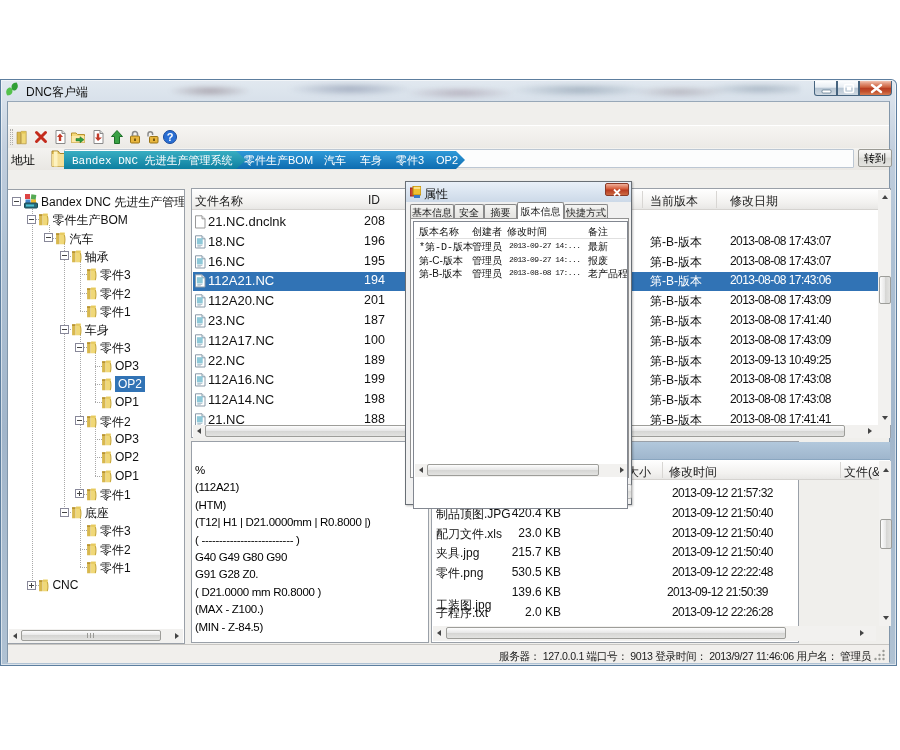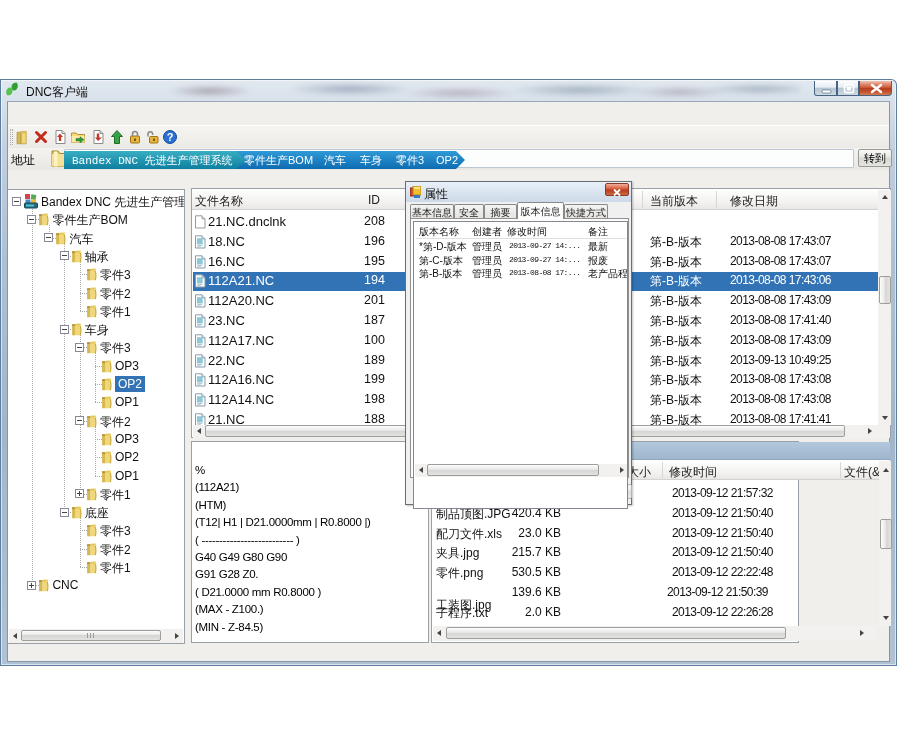--- a/index.html
+++ b/index.html
@@ -573,20 +573,33 @@
 <div class="arr" style="left:4px;top:7px;border-left:3.5px solid transparent;border-right:3.5px solid transparent;border-bottom:4px solid #444;"></div>
 <div class="sb-thumbv" style="left:1px;top:58px;width:12px;height:30px;"></div>
 <div class="arr" style="left:4px;bottom:6px;border-left:3.5px solid transparent;border-right:3.5px solid transparent;border-top:4px solid #444;"></div>
 </div>
 <div class="sb-track" style="left:1px;top:184px;width:443px;height:15px;">
 <div class="arr" style="left:4px;top:4px;border-top:3.5px solid transparent;border-bottom:3.5px solid transparent;border-right:4px solid #444;"></div>
 <div class="sb-thumb" style="left:13px;top:1px;width:340px;height:12px;"></div>
 <div class="arr" style="right:12px;top:4px;border-top:3.5px solid transparent;border-bottom:3.5px solid transparent;border-left:4px solid #444;"></div>
 </div>
 </div>
+<div class="abs" style="left:0;top:542px;width:881px;height:19px;background:#f1efec;border-top:1px solid #c8c6c2;">
+<span class="abs" style="left:491px;top:4px;font-size:11px;color:#1a1a1a;white-space:nowrap;letter-spacing:-0.35px;transform:scaleX(0.965);transform-origin:0 0;">服务器： 127.0.0.1 端口号： 9013 登录时间： 2013/9/27 11:46:06 用户名： 管理员</span>
+<svg class="abs" style="right:3px;top:3px" width="13" height="13">
+          <g fill="#9a9a96">
+            <circle cx="10.5" cy="3" r="1.2"></circle>
+            <circle cx="10.5" cy="7" r="1.2"></circle>
+            <circle cx="10.5" cy="11" r="1.2"></circle>
+            <circle cx="6.5" cy="7" r="1.2"></circle>
+            <circle cx="6.5" cy="11" r="1.2"></circle>
+            <circle cx="2.5" cy="11" r="1.2"></circle>
+          </g>
+        </svg>
+</div>
 </div>
 <div id="dlg" class="abs">
 <div class="abs" style="left:0;top:0;width:225px;height:20px;background:linear-gradient(180deg,#e9f0f8,#ccd9e8);"></div>
 <svg class="abs" style="left:4px;top:4px" width="11" height="12" viewBox="0 0 11 12">
         <rect x="0" y="2" width="4" height="8" fill="#c43" stroke="#922"></rect>
         <rect x="3" y="0" width="8" height="9" fill="#f0c030" stroke="#b8880a"></rect>
         <rect x="3.8" y="1" width="6.4" height="2" fill="#fae088"></rect>
         <rect x="4" y="9" width="6" height="3" fill="#3a78c2"></rect>
       </svg>
 <span class="abs" style="left:18px;top:4px;font-size:12px;color:#111;">属性</span>
@@ -598,21 +611,21 @@
 <div class="tab" style="left:78px;width:33px;">摘要</div>
 <div class="tab" style="left:111px;width:47px;top:20px;height:17px;background:#fcfcfc;z-index:3;line-height:17px;">版本信息</div>
 <div class="tab" style="left:158px;width:44px;">快捷方式</div>
 <div class="abs" style="left:4px;top:36px;width:219px;height:260px;background:#fcfcfc;border:1px solid #919191;z-index:2;">
 <div class="abs" style="left:2px;top:2px;width:215px;height:288px;background:#fff;border:1px solid #828790;overflow:hidden;">
 <span class="drow" style="left:5px;top:3px;">版本名称</span>
 <span class="drow" style="left:58px;top:3px;">创建者</span>
 <span class="drow" style="left:93px;top:3px;">修改时间</span>
 <span class="drow" style="left:174px;top:3px;">备注</span>
 <div class="abs" style="left:2px;top:16px;width:210px;height:1px;background:#e0e0e0;"></div>
-<span class="drow" style="left:5px;top:18.0px;">*第-D-版本</span>
+<span class="drow" style="left:5px;top:18.0px;font-family:Liberation Mono, monospace;">*第-D-版本</span>
 <span class="drow" style="left:58px;top:18.0px;">管理员</span>
 <span class="drow dmono" style="left:95px;top:19.0px;">2013-09-27 14:...</span>
 <span class="drow" style="left:174px;top:18.0px;">最新</span>
 <span class="drow" style="left:5px;top:31.5px;">第-C-版本</span>
 <span class="drow" style="left:58px;top:31.5px;">管理员</span>
 <span class="drow dmono" style="left:95px;top:32.5px;">2013-09-27 14:...</span>
 <span class="drow" style="left:174px;top:31.5px;">报废</span>
 <span class="drow" style="left:5px;top:45.0px;">第-B-版本</span>
 <span class="drow" style="left:58px;top:45.0px;">管理员</span>
 <span class="drow dmono" style="left:95px;top:46.0px;">2013-08-08 17:...</span>

